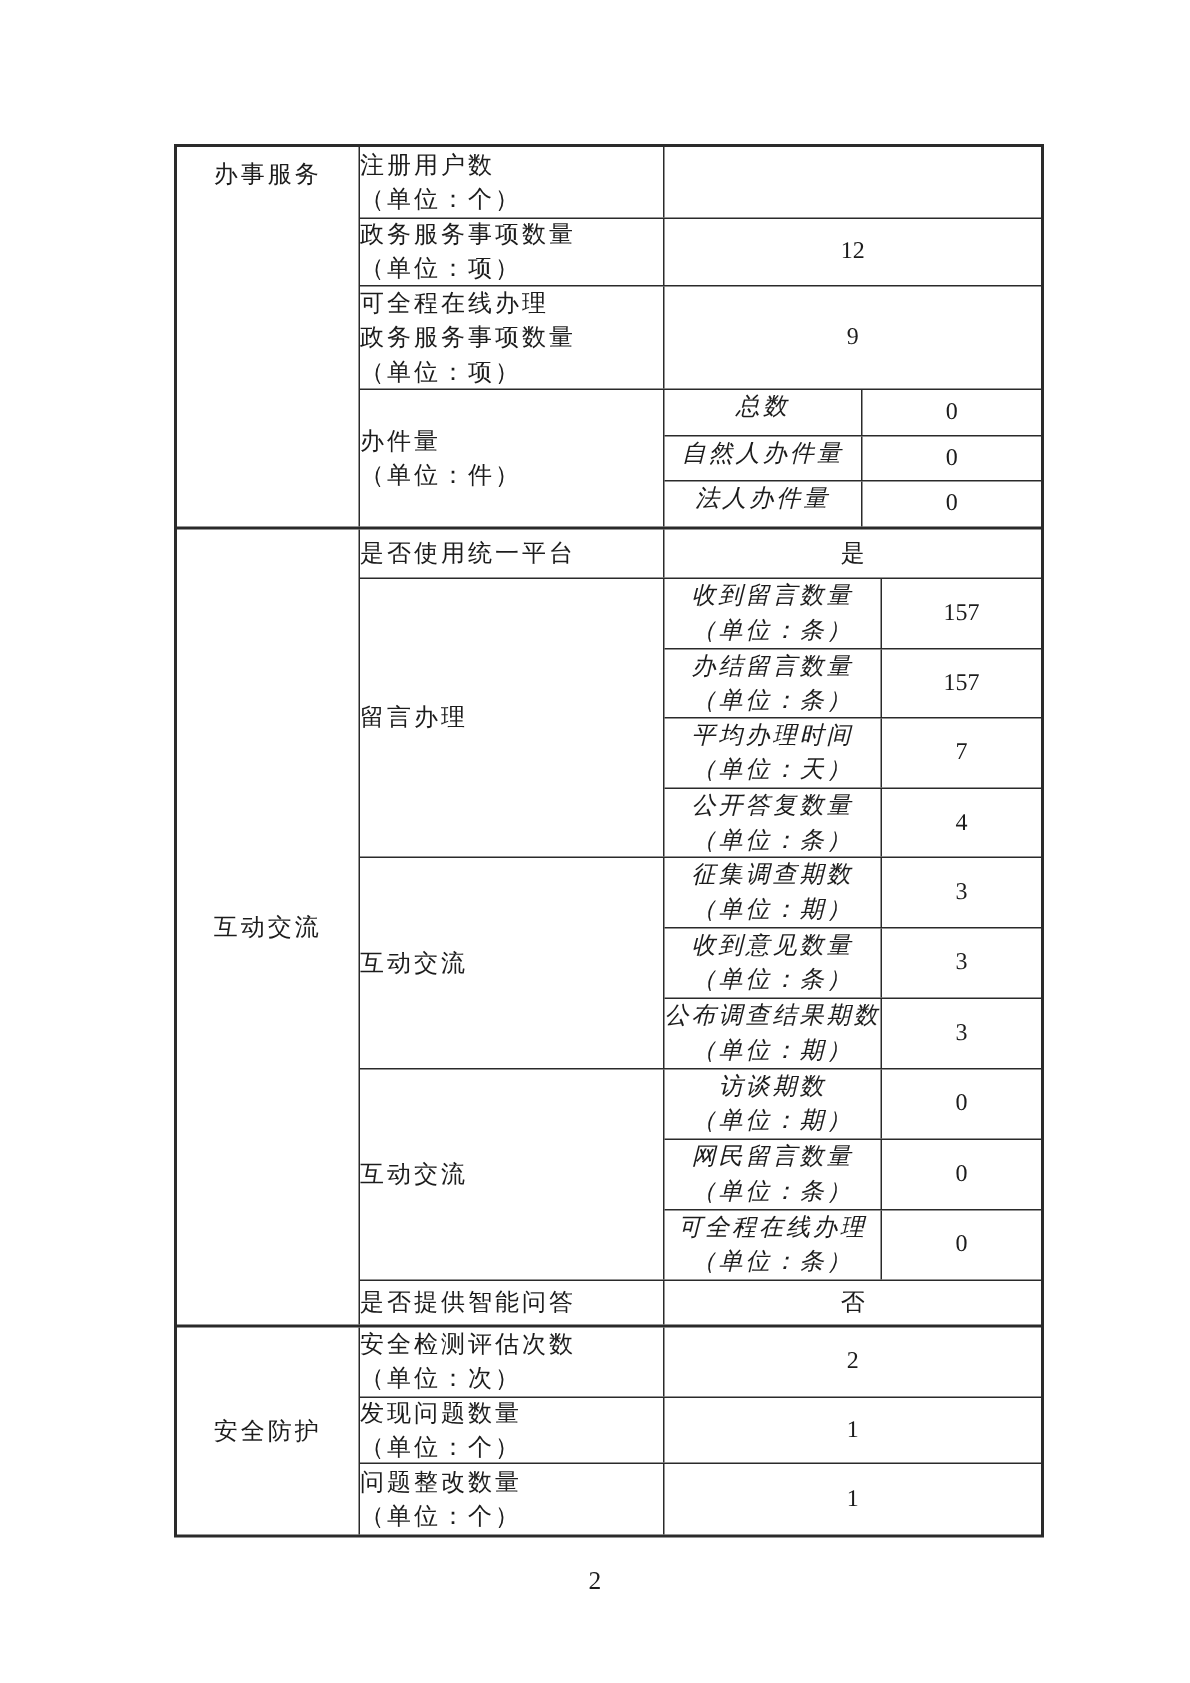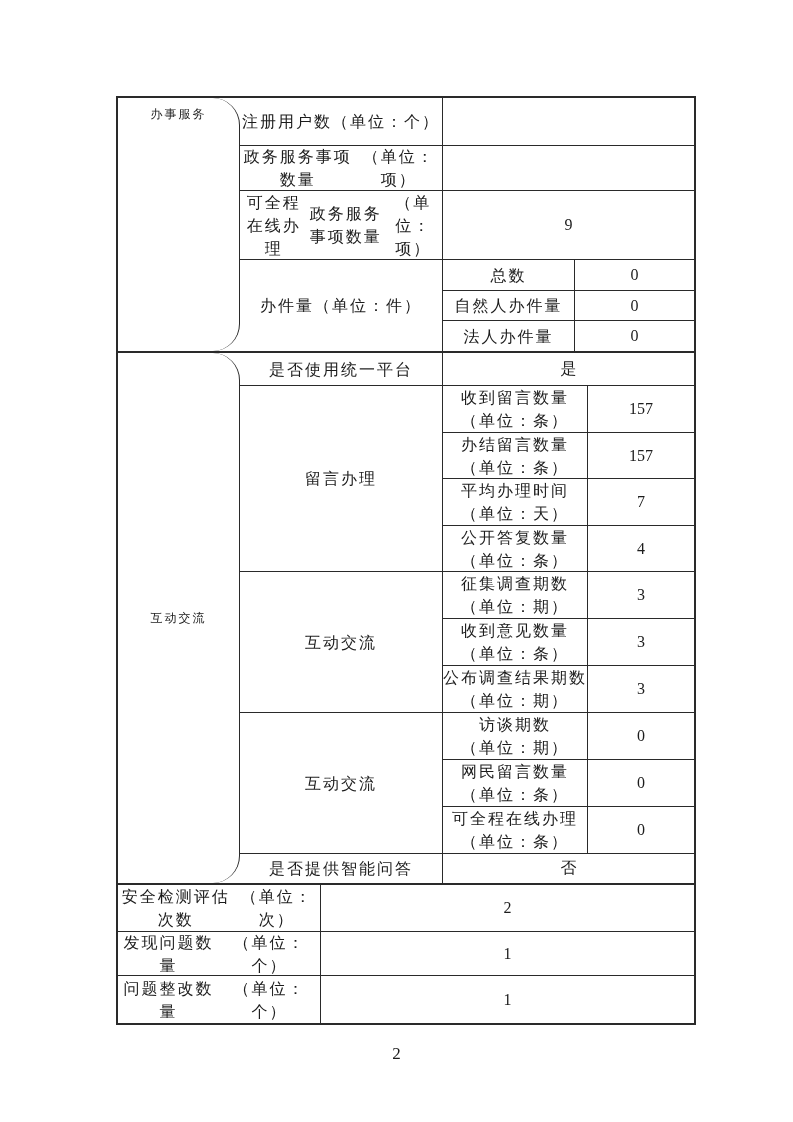--- a/index.html
+++ b/index.html
@@ -19,59 +19,60 @@
     background: #ffffff;
   }
   .sec { display: flex; }
   .sec + .sec { border-top: 2px solid #2a2a2a; }
   .cat {
     flex: 0 0 122px;
     border-right: 1.5px solid #2a2a2a;
     display: flex;
     justify-content: center;
     align-items: center;
-    font-size: 12px;
+    font-size: 16px;
     letter-spacing: 2px;
-    border-radius: 27px;
   }
   .cat.top { align-items: flex-start; padding-top: 8px; }
   .rows { flex: 1 1 auto; display: flex; flex-direction: column; min-width: 0; }
   .row { display: flex; }
   .row + .row { border-top: 1.5px solid #2a2a2a; }
   .lbl {
     flex: 0 0 203px;
     border-right: 1.5px solid #2a2a2a;
     display: flex;
+    flex-direction: column;
     justify-content: center;
-    align-items: center;
+    align-items: flex-start;
     font-size: 16px;
     letter-spacing: 2px;
     line-height: 23px;
     text-align: center;
   }
   .val {
     flex: 1 1 auto;
     display: flex;
     justify-content: center;
     align-items: center;
     font-size: 16px;
   }
   .subs { flex: 1 1 auto; display: flex; flex-direction: column; min-width: 0; }
   .sub { display: flex; }
   .sub + .sub { border-top: 1.5px solid #2a2a2a; }
   .slbl {
     border-right: 1.5px solid #2a2a2a;
     display: flex;
     flex-direction: column;
-    justify-content: center;
+    justify-content: flex-start;
     align-items: center;
     font-size: 16px;
     letter-spacing: 2px;
     line-height: 23px;
     text-align: center;
+    font-style: italic;
   }
   .subs.w1 .slbl { flex: 0 0 132px; }
   .subs.w2 .slbl { flex: 0 0 145px; }
   .sval {
     flex: 1 1 auto;
     display: flex;
     justify-content: center;
     align-items: center;
     font-size: 16px;
   }
@@ -101,20 +102,21 @@
           <span class="ln">注册用户数</span>
           <span class="ln">（单位：个）</span>
         </div>
       </div>
 
       <div class="row" style="height:45px">
         <div class="lbl">
           <span class="ln">政务服务事项数量</span>
           <span class="ln">（单位：项）</span>
         </div>
+        <div class="val">12</div>
       </div>
 
       <div class="row" style="height:69px">
         <div class="lbl">
           <span class="ln">可全程在线办理</span>
           <span class="ln">政务服务事项数量</span>
           <span class="ln">（单位：项）</span>
         </div>
         <div class="val">9</div>
       </div>
@@ -260,20 +262,23 @@
         <div class="lbl">
           <span class="ln">是否提供智能问答</span>
         </div>
         <div class="val">否</div>
       </div>
 
     </div>
   </div>
 
   <div class="sec">
+    <div class="cat">
+      <span>安全防护</span>
+    </div>
     <div class="rows">
 
       <div class="row" style="height:46px">
         <div class="lbl">
           <span class="ln">安全检测评估次数</span>
           <span class="ln">（单位：次）</span>
         </div>
         <div class="val">2</div>
       </div>
 

